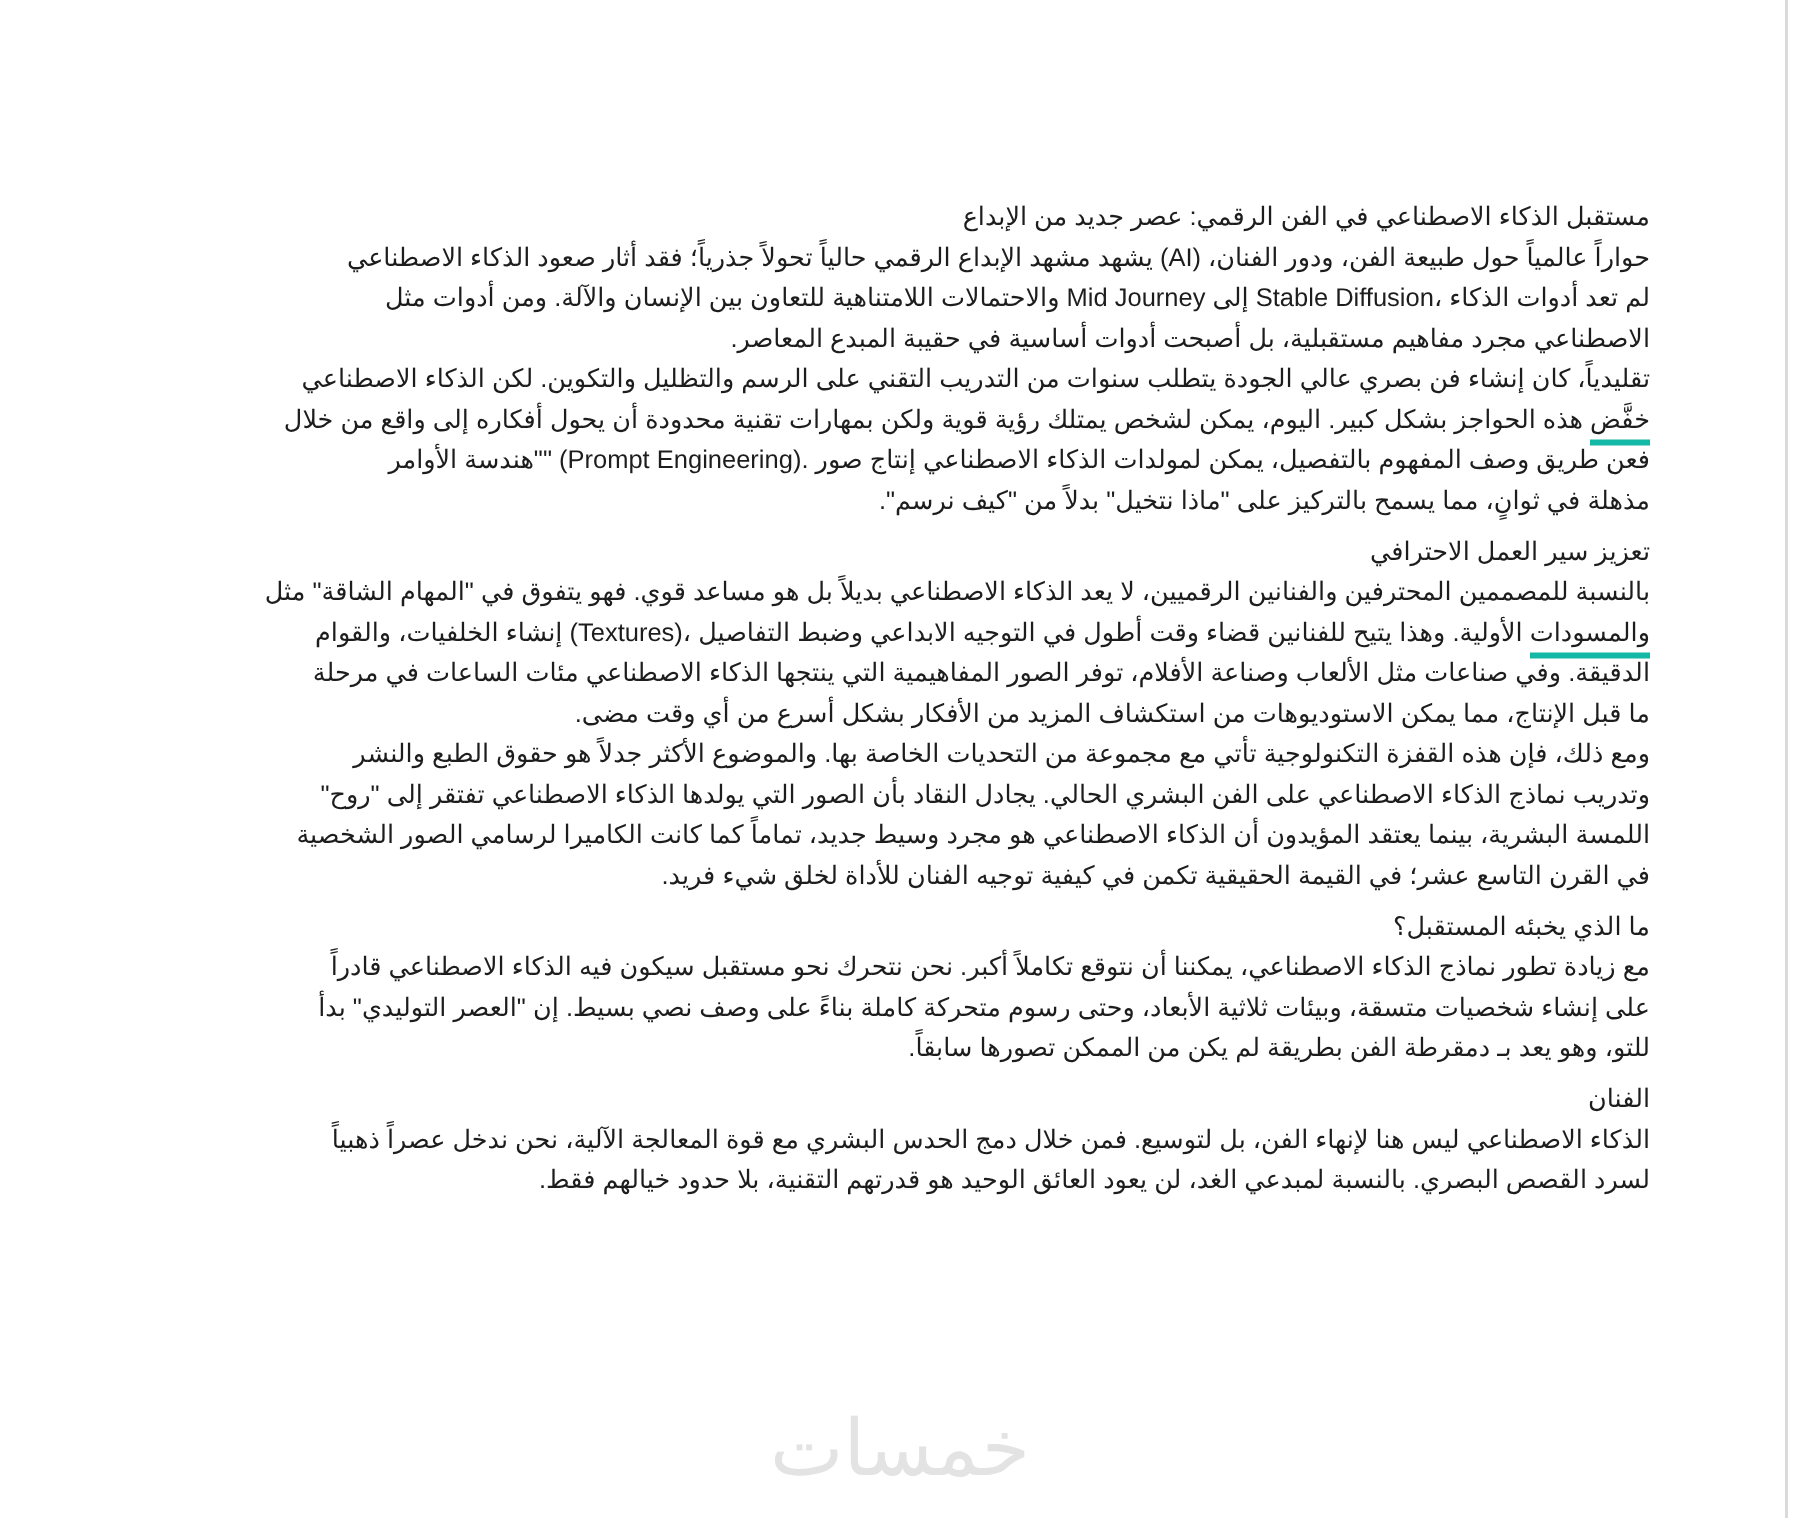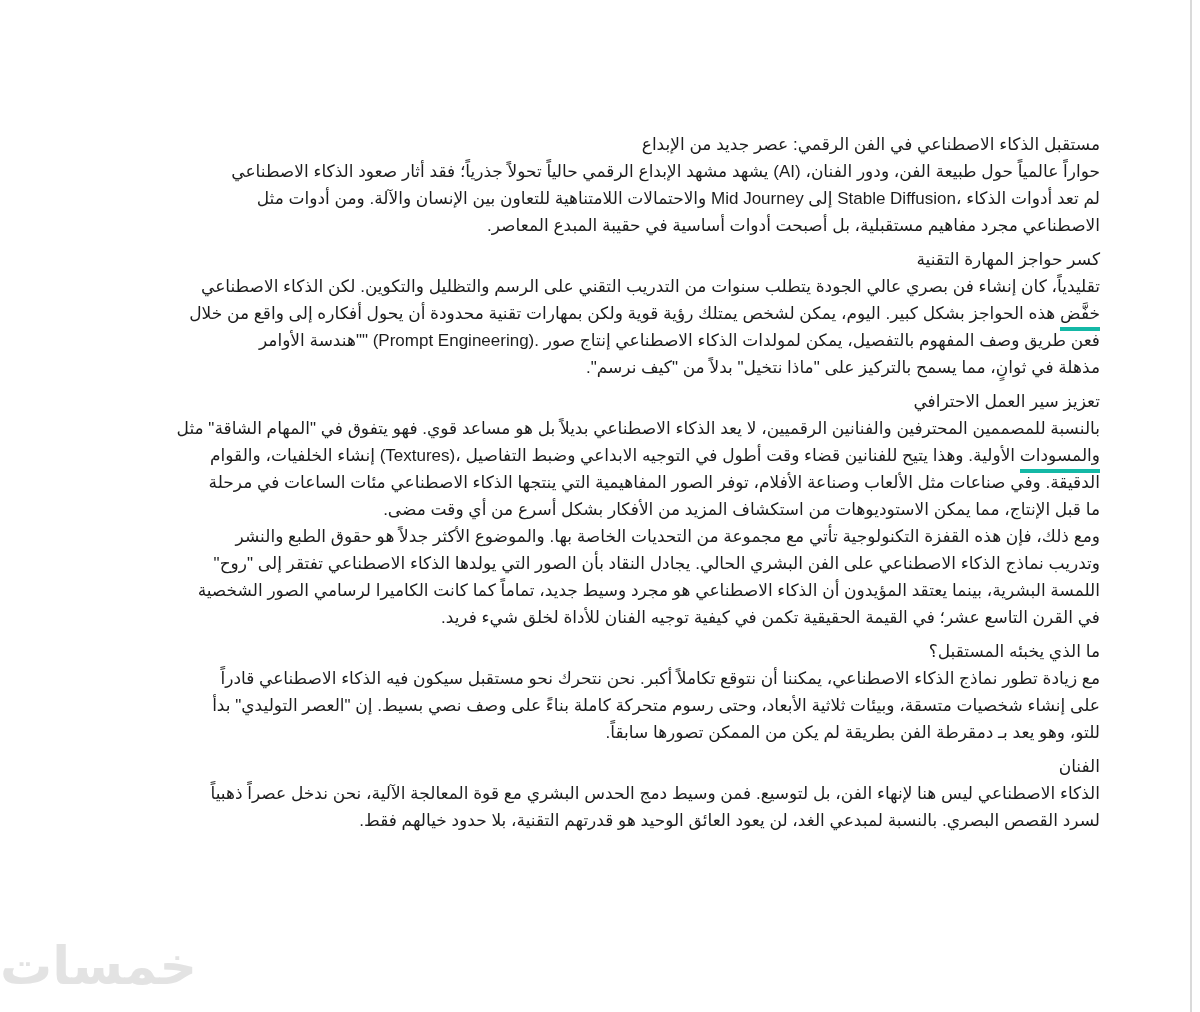--- a/index.html
+++ b/index.html
@@ -22,59 +22,58 @@
     height:27px;
   }
   .line.title{font-size:17px;}
   .line.heading{margin-top:7px;}
   .misspelled{
     border-bottom:4px solid #14b8a6;
     padding-bottom:4px;
   }
   .watermark{
     position:absolute;left:0;top:936px;width:1200px;
-    text-align:left;
+    text-align:center;
     direction:rtl;
     font-size:52px;
-    font-weight:bold;
+    font-weight:normal;
     letter-spacing:1px;
     color:#e3e3e3;
     user-select:none;
   }
   .page-edge{
     position:absolute;top:0;bottom:0;right:8px;width:2px;
     background:#dadada;
   }
 </style>
 </head>
 <body>
 
 <div class="doc">
     <div class="line title" dir="rtl">مستقبل الذكاء الاصطناعي في الفن الرقمي: عصر جديد من الإبداع</div>
     <div class="line body" dir="rtl">حواراً عالمياً حول طبيعة الفن، ودور الفنان، (AI) يشهد مشهد الإبداع الرقمي حالياً تحولاً جذرياً؛ فقد أثار صعود الذكاء الاصطناعي</div>
     <div class="line body" dir="rtl">لم تعد أدوات الذكاء ،Stable Diffusion إلى Mid Journey والاحتمالات اللامتناهية للتعاون بين الإنسان والآلة. ومن أدوات مثل</div>
     <div class="line body" dir="rtl">الاصطناعي مجرد مفاهيم مستقبلية، بل أصبحت أدوات أساسية في حقيبة المبدع المعاصر.</div>
-    <div class="line heading" dir="rtl">كسر حواجز المهارة التقنية</div>
     <div class="line body" dir="rtl">تقليدياً، كان إنشاء فن بصري عالي الجودة يتطلب سنوات من التدريب التقني على الرسم والتظليل والتكوين. لكن الذكاء الاصطناعي</div>
     <div class="line body" dir="rtl"><span class="misspelled">خفَّض</span> هذه الحواجز بشكل كبير. اليوم، يمكن لشخص يمتلك رؤية قوية ولكن بمهارات تقنية محدودة أن يحول أفكاره إلى واقع من خلال</div>
     <div class="line body" dir="rtl">فعن طريق وصف المفهوم بالتفصيل، يمكن لمولدات الذكاء الاصطناعي إنتاج صور .(Prompt Engineering) ""هندسة الأوامر</div>
     <div class="line body" dir="rtl">مذهلة في ثوانٍ، مما يسمح بالتركيز على "ماذا نتخيل" بدلاً من "كيف نرسم".</div>
     <div class="line heading" dir="rtl">تعزيز سير العمل الاحترافي</div>
     <div class="line body" dir="rtl">بالنسبة للمصممين المحترفين والفنانين الرقميين، لا يعد الذكاء الاصطناعي بديلاً بل هو مساعد قوي. فهو يتفوق في "المهام الشاقة" مثل</div>
     <div class="line body" dir="rtl"><span class="misspelled">والمسودات</span> الأولية. وهذا يتيح للفنانين قضاء وقت أطول في التوجيه الابداعي وضبط التفاصيل ،(Textures) إنشاء الخلفيات، والقوام</div>
     <div class="line body" dir="rtl">الدقيقة. وفي صناعات مثل الألعاب وصناعة الأفلام، توفر الصور المفاهيمية التي ينتجها الذكاء الاصطناعي مئات الساعات في مرحلة</div>
     <div class="line body" dir="rtl">ما قبل الإنتاج، مما يمكن الاستوديوهات من استكشاف المزيد من الأفكار بشكل أسرع من أي وقت مضى.</div>
     <div class="line body" dir="rtl">ومع ذلك، فإن هذه القفزة التكنولوجية تأتي مع مجموعة من التحديات الخاصة بها. والموضوع الأكثر جدلاً هو حقوق الطبع والنشر</div>
     <div class="line body" dir="rtl">وتدريب نماذج الذكاء الاصطناعي على الفن البشري الحالي. يجادل النقاد بأن الصور التي يولدها الذكاء الاصطناعي تفتقر إلى "روح"</div>
     <div class="line body" dir="rtl">اللمسة البشرية، بينما يعتقد المؤيدون أن الذكاء الاصطناعي هو مجرد وسيط جديد، تماماً كما كانت الكاميرا لرسامي الصور الشخصية</div>
     <div class="line body" dir="rtl">في القرن التاسع عشر؛ في القيمة الحقيقية تكمن في كيفية توجيه الفنان للأداة لخلق شيء فريد.</div>
     <div class="line heading" dir="rtl">ما الذي يخبئه المستقبل؟</div>
     <div class="line body" dir="rtl">مع زيادة تطور نماذج الذكاء الاصطناعي، يمكننا أن نتوقع تكاملاً أكبر. نحن نتحرك نحو مستقبل سيكون فيه الذكاء الاصطناعي قادراً</div>
     <div class="line body" dir="rtl">على إنشاء شخصيات متسقة، وبيئات ثلاثية الأبعاد، وحتى رسوم متحركة كاملة بناءً على وصف نصي بسيط. إن "العصر التوليدي" بدأ</div>
     <div class="line body" dir="rtl">للتو، وهو يعد بـ دمقرطة الفن بطريقة لم يكن من الممكن تصورها سابقاً.</div>
     <div class="line heading" dir="rtl">الفنان</div>
-    <div class="line body" dir="rtl">الذكاء الاصطناعي ليس هنا لإنهاء الفن، بل لتوسيع. فمن وسيط دمج الحدس البشري مع قوة المعالجة الآلية، نحن ندخل عصراً ذهبياً</div>
+    <div class="line body" dir="rtl">الذكاء الاصطناعي ليس هنا لإنهاء الفن، بل لتوسيع. فمن خلال دمج الحدس البشري مع قوة المعالجة الآلية، نحن ندخل عصراً ذهبياً</div>
     <div class="line body" dir="rtl">لسرد القصص البصري. بالنسبة لمبدعي الغد، لن يعود العائق الوحيد هو قدرتهم التقنية، بلا حدود خيالهم فقط.</div>
   </div>
 
 <div class="watermark">خمسات</div>
 
 <div class="page-edge"></div>
 
 </body></html>

